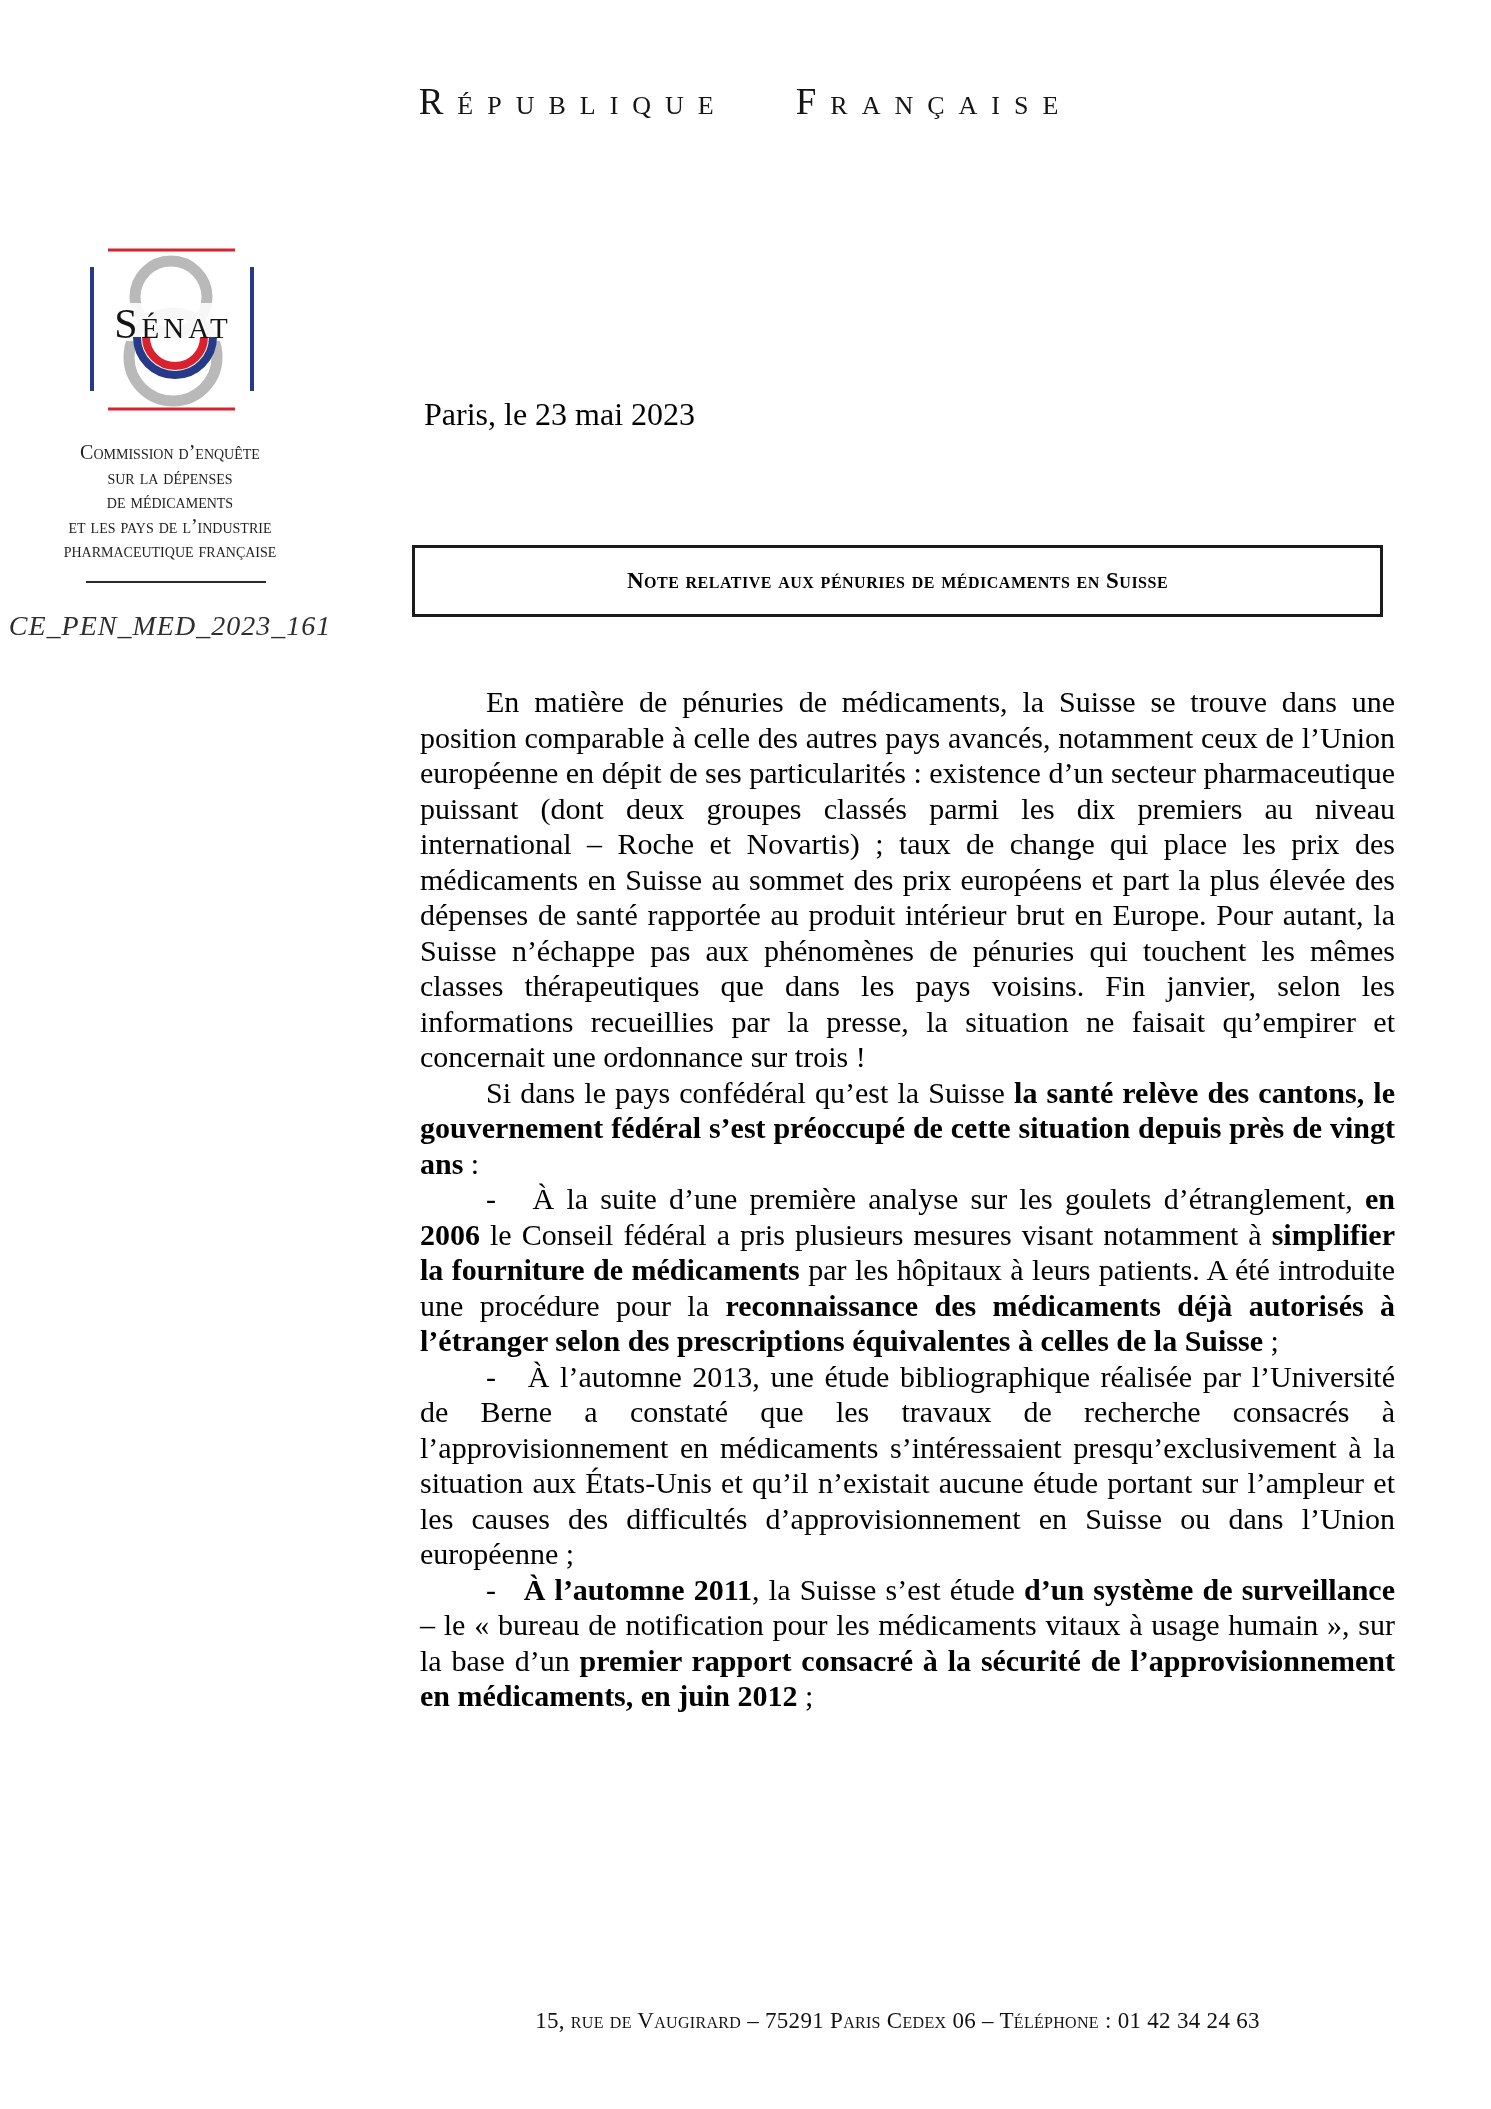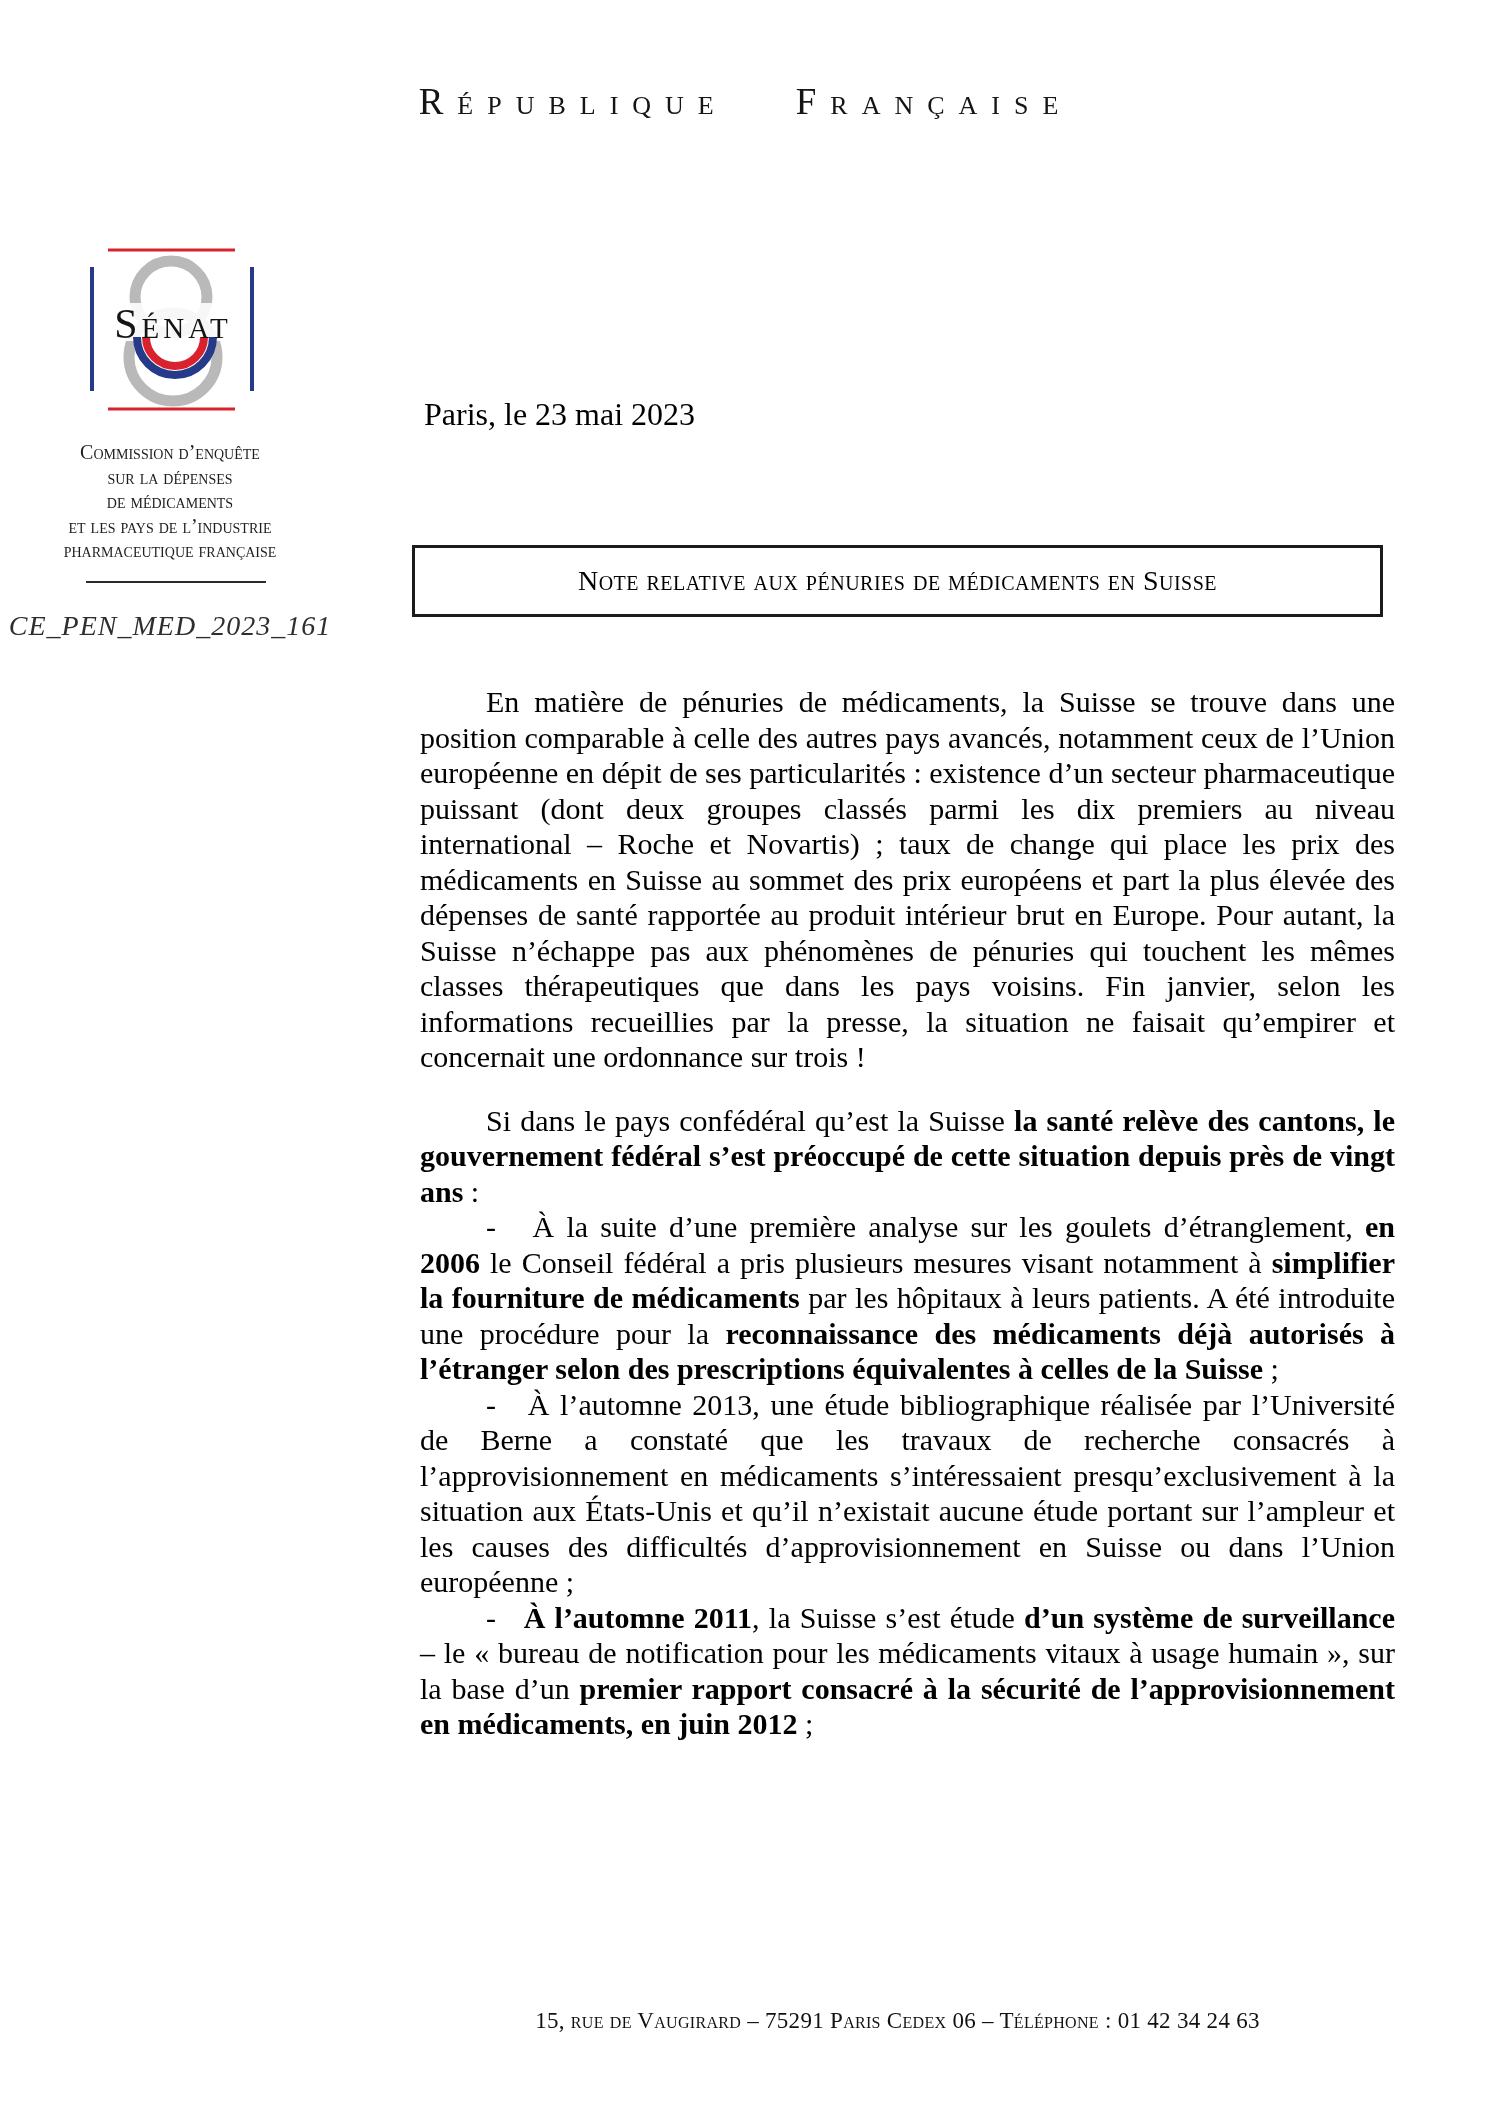--- a/index.html
+++ b/index.html
@@ -27,28 +27,28 @@
     font-style:italic;font-size:28px;color:#2e2e2e;letter-spacing:1px;
   }
   
   .dateline{position:absolute;left:424px;top:396px;font-size:32px;}
   
   .titlebox{
     position:absolute;left:412px;top:545px;width:971px;height:72px;
     border:3px solid #1b1b1b;box-sizing:border-box;
     display:flex;align-items:center;justify-content:center;
   }
-  .titlebox .t{font-variant:small-caps;font-weight:normal;font-size:28px;letter-spacing:.5px;white-space:nowrap;}
+  .titlebox .t{font-variant:small-caps;font-weight:bold;font-size:23px;letter-spacing:.5px;white-space:nowrap;}
   
   .bodytext{
     position:absolute;left:420px;top:684px;width:975px;
     font-size:30px;line-height:35.5px;text-align:justify;
   }
   .bodytext p{margin:0;text-indent:66px;}
-  .bodytext p.p-spaced{margin-top:28px;}
+  .bodytext p.p-spaced{}
   .bodytext b{font-weight:bold;}
   
   .pagefooter{
     position:absolute;left:410px;top:2008px;width:975px;text-align:center;
     font-variant:small-caps;font-size:23px;letter-spacing:.3px;color:#111;
   }
 </style>
 </head>
 <body>
 

